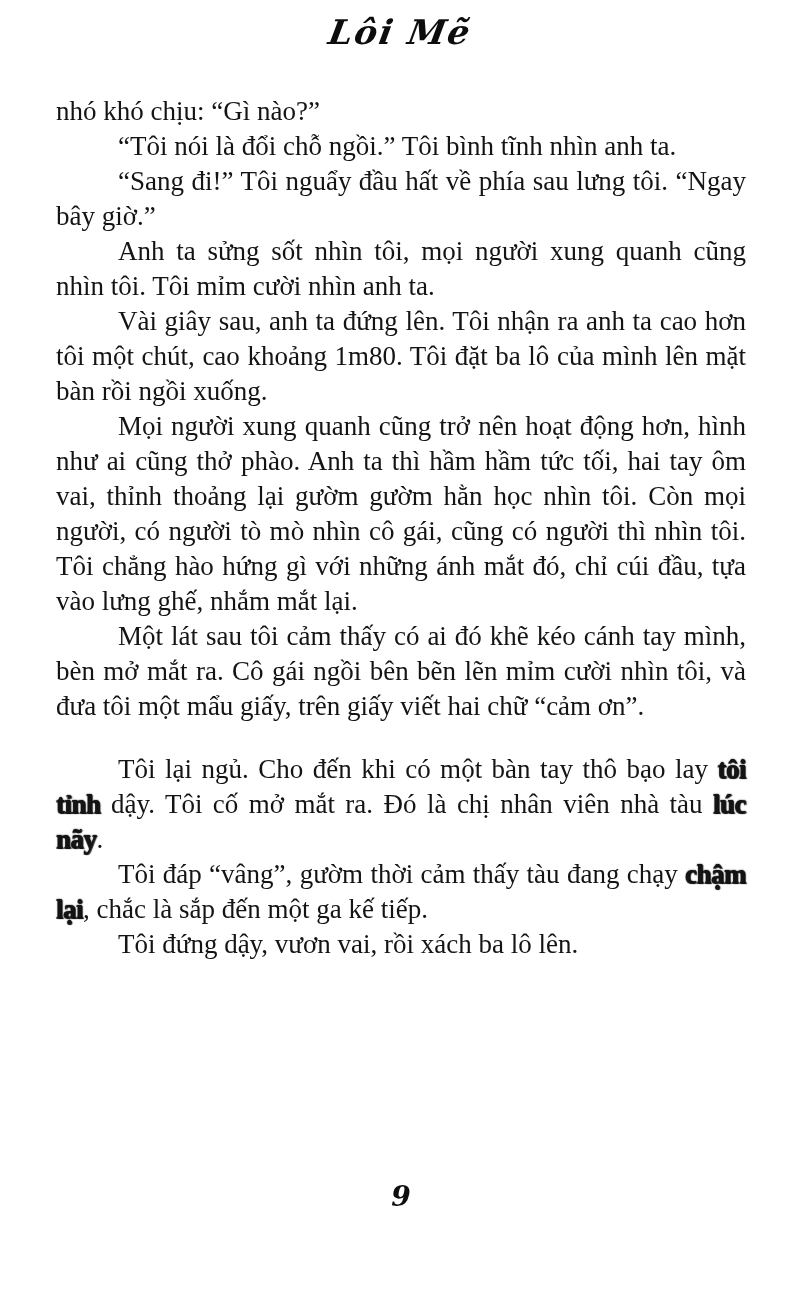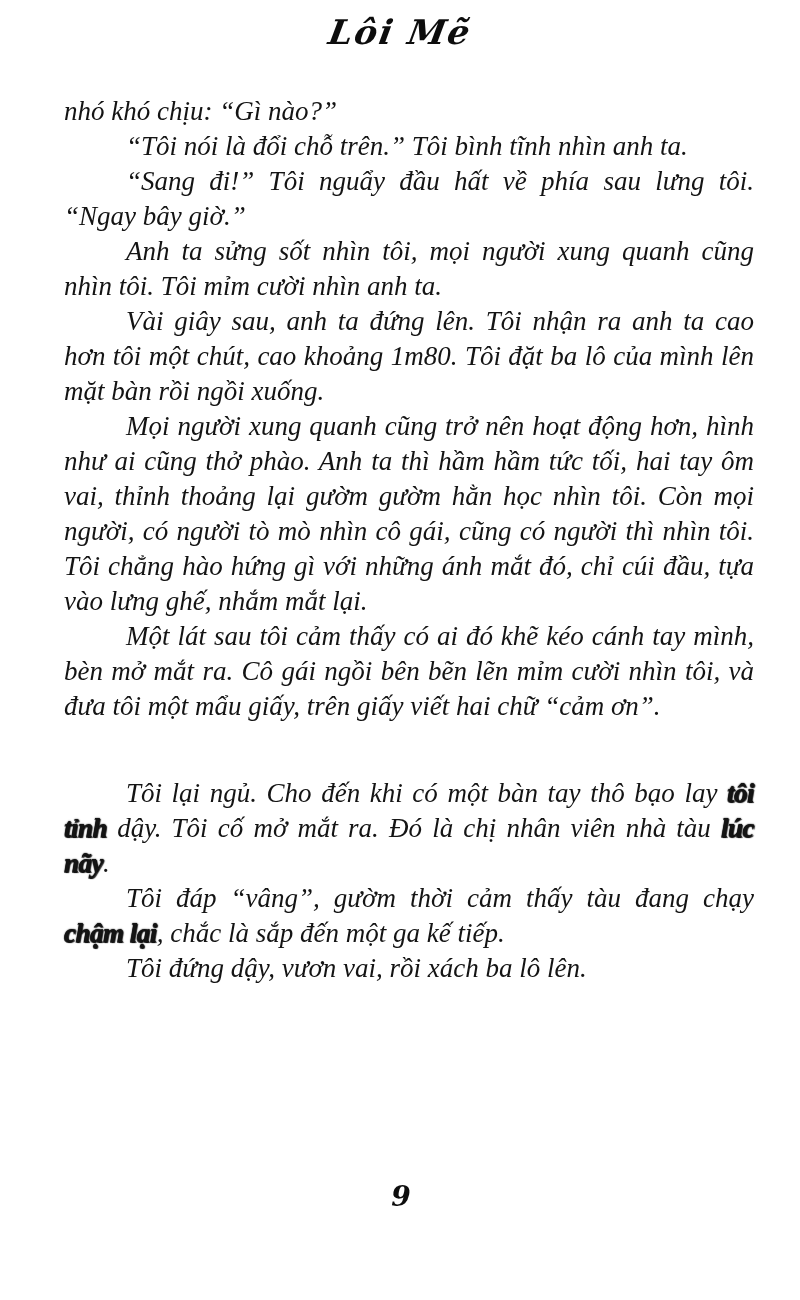--- a/index.html
+++ b/index.html
@@ -28,38 +28,37 @@
     font-family: "DejaVu Serif", serif;
     font-style: italic;
     font-weight: bold;
     font-size: 34px;
     letter-spacing: 2px;
     transform: skewX(-10deg);
     color: #0d0d0d;
   }
   .text-column {
     position: absolute;
-    left: 64px;
+    left: 56px;
     top: 94px;
     width: 690px;
     font-size: 27px;
     line-height: 35px;
     text-align: justify;
     text-justify: inter-word;
-    font-style: italic;
   }
   .para {
     margin: 0;
     text-indent: 62px;
   }
   .para.noindent {
     text-indent: 0;
   }
   .para.scene-break {
-    margin-top: 52px;
+    margin-top: 28px;
   }
   .smudge {
     font-weight: bold;
     letter-spacing: -0.5px;
     text-shadow: 0 0 1.5px #000, 1px 0.5px 1px rgba(0,0,0,0.85), -0.5px 0.5px 0.5px rgba(0,0,0,0.6);
   }
   .page-number {
     position: absolute;
     top: 1180px;
     left: 56px;
@@ -78,21 +77,21 @@
 <div class="page">
 
   <div class="running-head">
     <span class="book-title">Lôi Mẽ</span>
   </div>
 
   <div class="text-column">
 
     <p class="para noindent">nhó khó chịu: “Gì nào?”</p>
 
-    <p class="para">“Tôi nói là đổi chỗ trên.” Tôi bình tĩnh nhìn anh ta.</p>
+    <p class="para">“Tôi nói là đổi chỗ ngồi.” Tôi bình tĩnh nhìn anh ta.</p>
 
 
     <p class="para">“Sang đi!” Tôi nguẩy đầu hất về phía sau lưng tôi. “Ngay bây giờ.”</p>
 
     <p class="para">Anh ta sửng sốt nhìn tôi, mọi người xung quanh cũng nhìn tôi. Tôi mỉm cười nhìn anh ta.</p>
 
     <p class="para">Vài giây sau, anh ta đứng lên. Tôi nhận ra anh ta cao hơn tôi một chút, cao khoảng 1m80. Tôi đặt ba lô của mình lên mặt bàn rồi ngồi xuống.</p>
 
     <p class="para">Mọi người xung quanh cũng trở nên hoạt động hơn, hình như ai cũng thở phào. Anh ta thì hầm hầm tức tối, hai tay ôm vai, thỉnh thoảng lại gườm gườm hằn học nhìn tôi. Còn mọi người, có người tò mò nhìn cô gái, cũng có người thì nhìn tôi. Tôi chẳng hào hứng gì với những ánh mắt đó, chỉ cúi đầu, tựa vào lưng ghế, nhắm mắt lại.</p>
 

